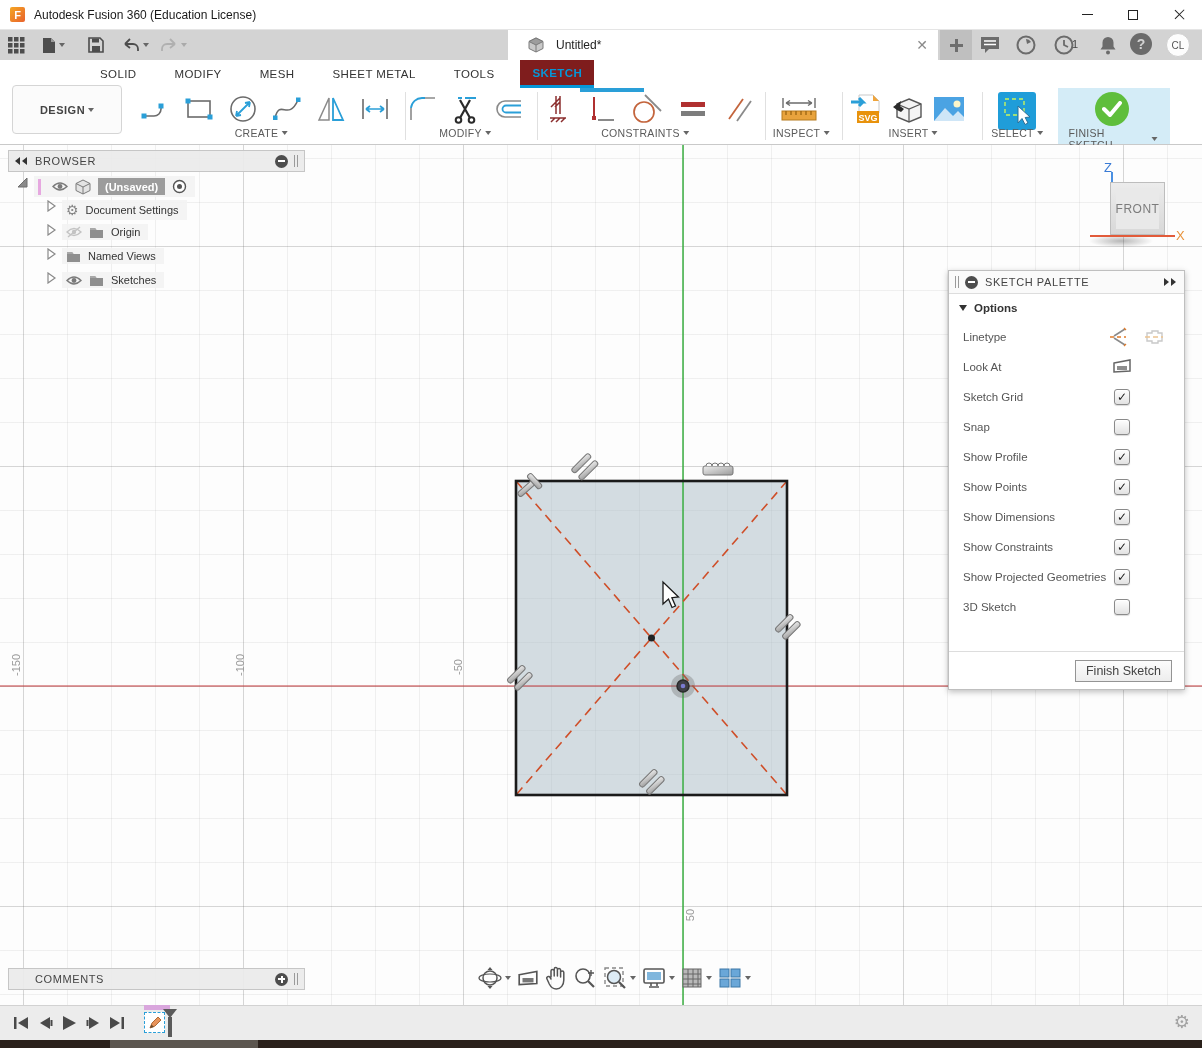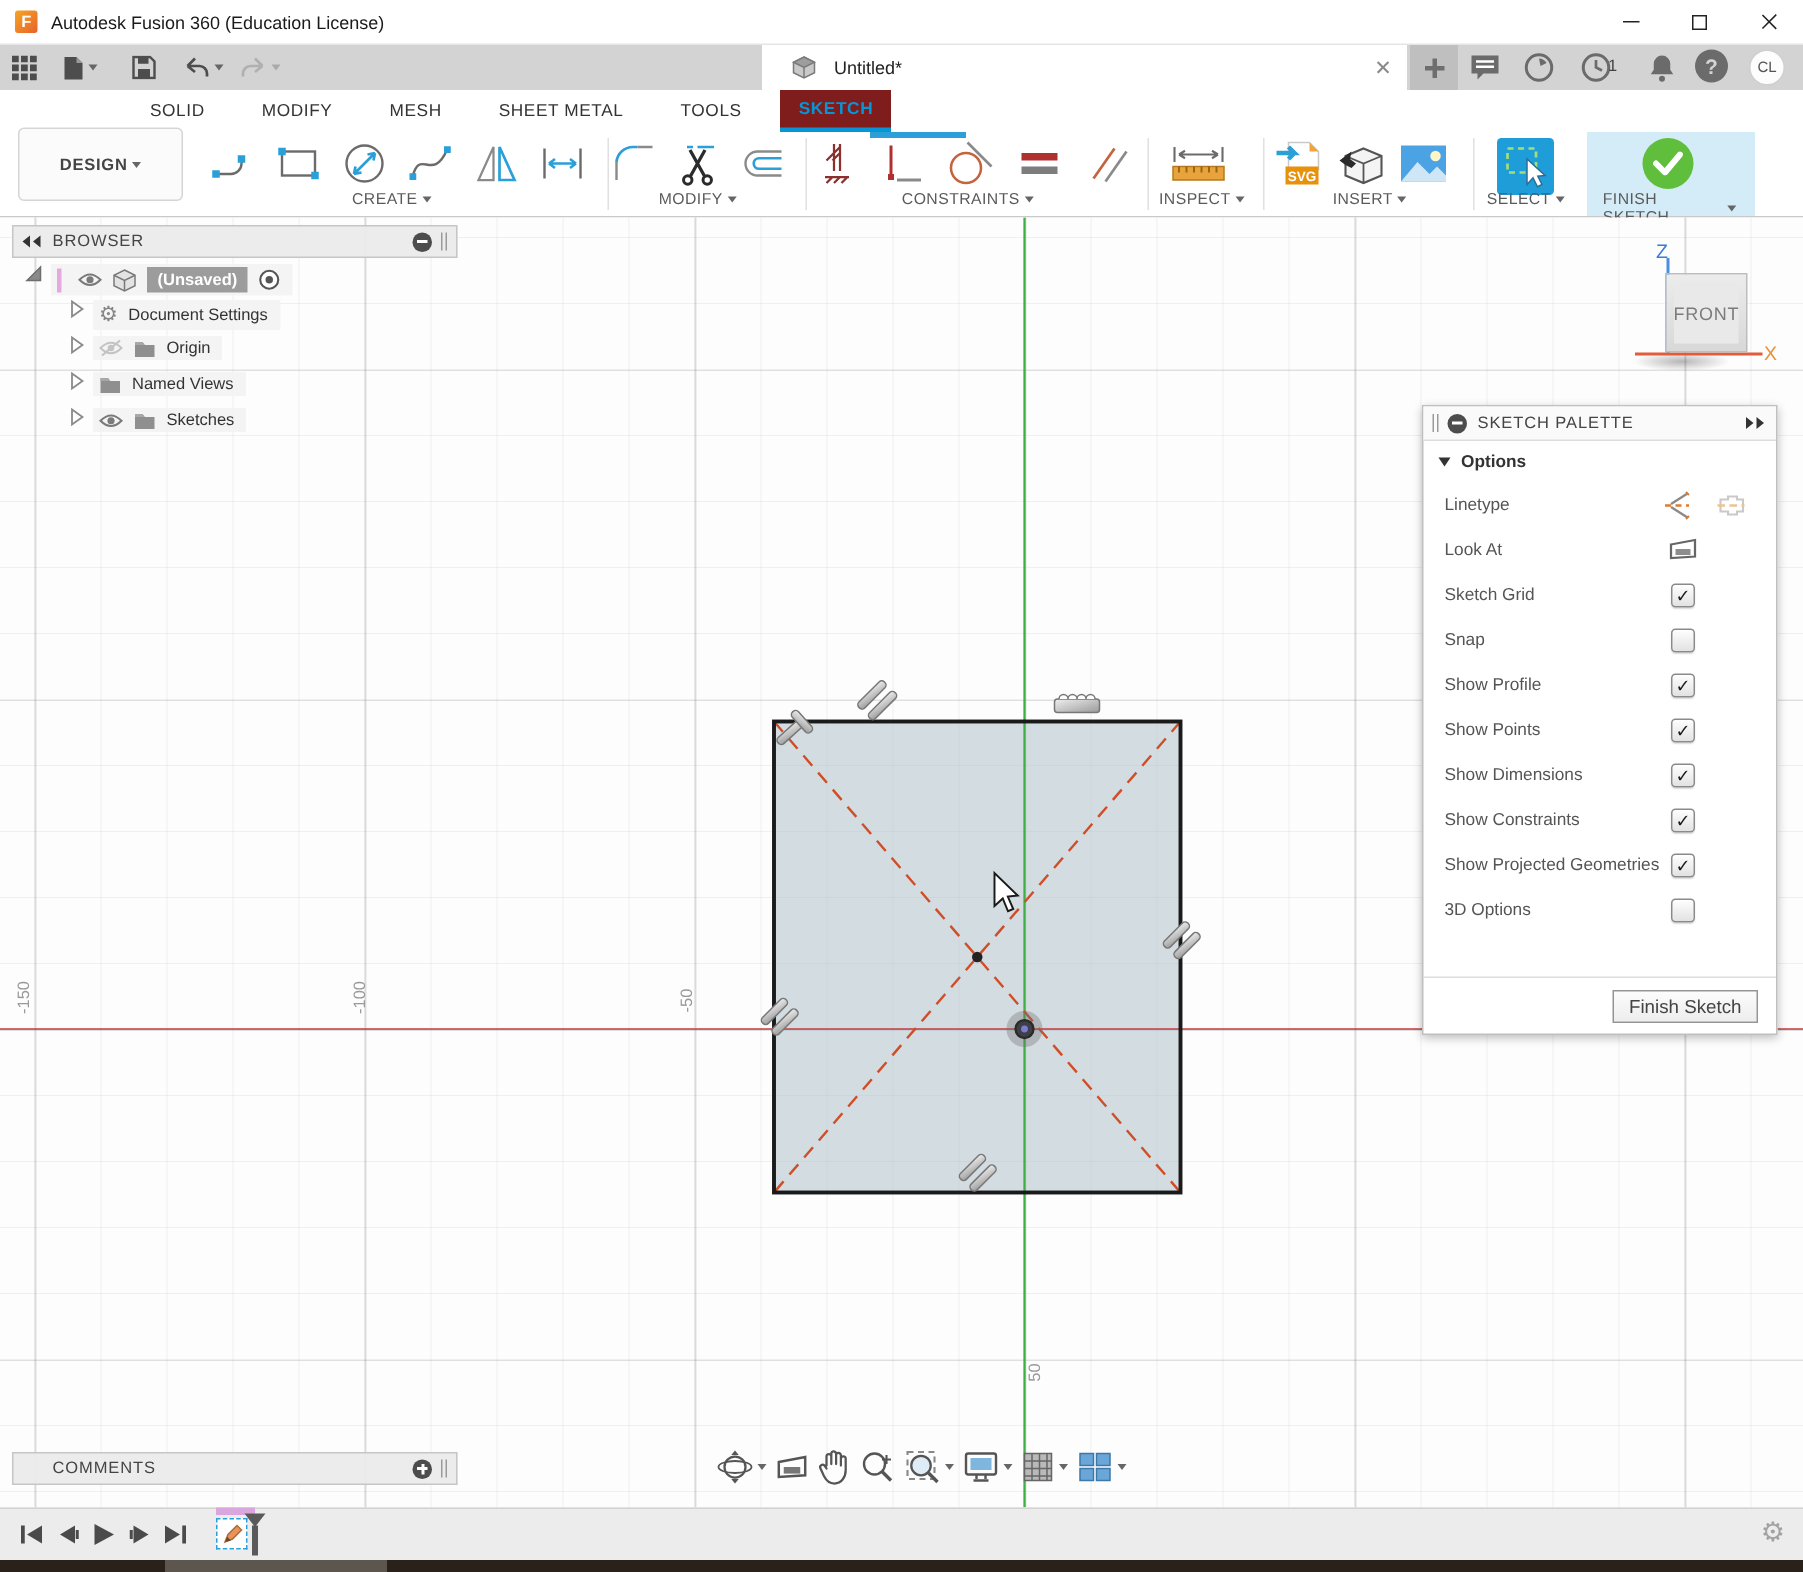--- a/index.html
+++ b/index.html
@@ -644,21 +644,21 @@
     </div>
   <div class="prow">
       <span>Show Constraints</span>
       <span class="chk">✓</span>
     </div>
   <div class="prow">
       <span>Show Projected Geometries</span>
       <span class="chk">✓</span>
     </div>
   <div class="prow">
-      <span>3D Options</span>
+      <span>3D Sketch</span>
       <span class="chk"></span>
     </div>
 
   <div id="palette-footer">
     <button id="finish-sketch-btn">Finish Sketch</button>
   </div>
 </div>
 
 <div class="float-hdr" style="left:8px;top:968px;width:297px">
   <span style="margin-left:26px">COMMENTS</span>

